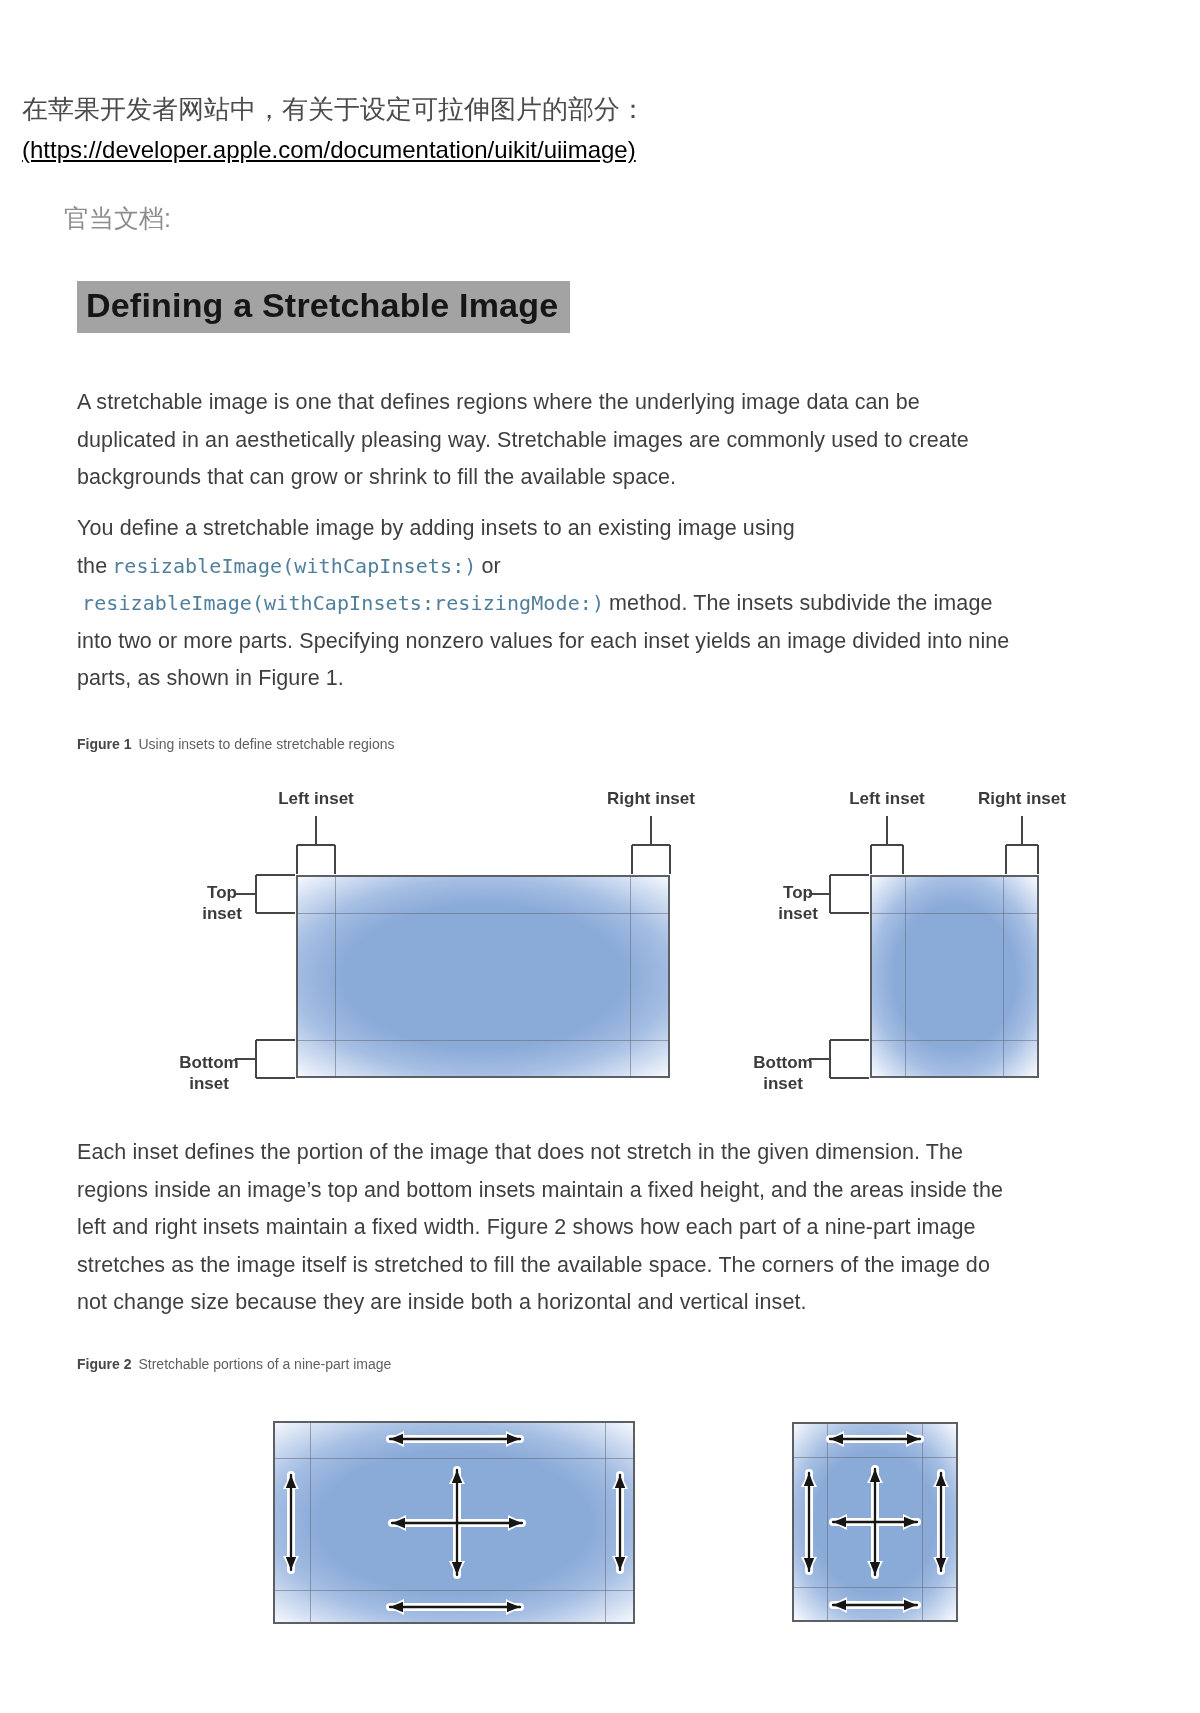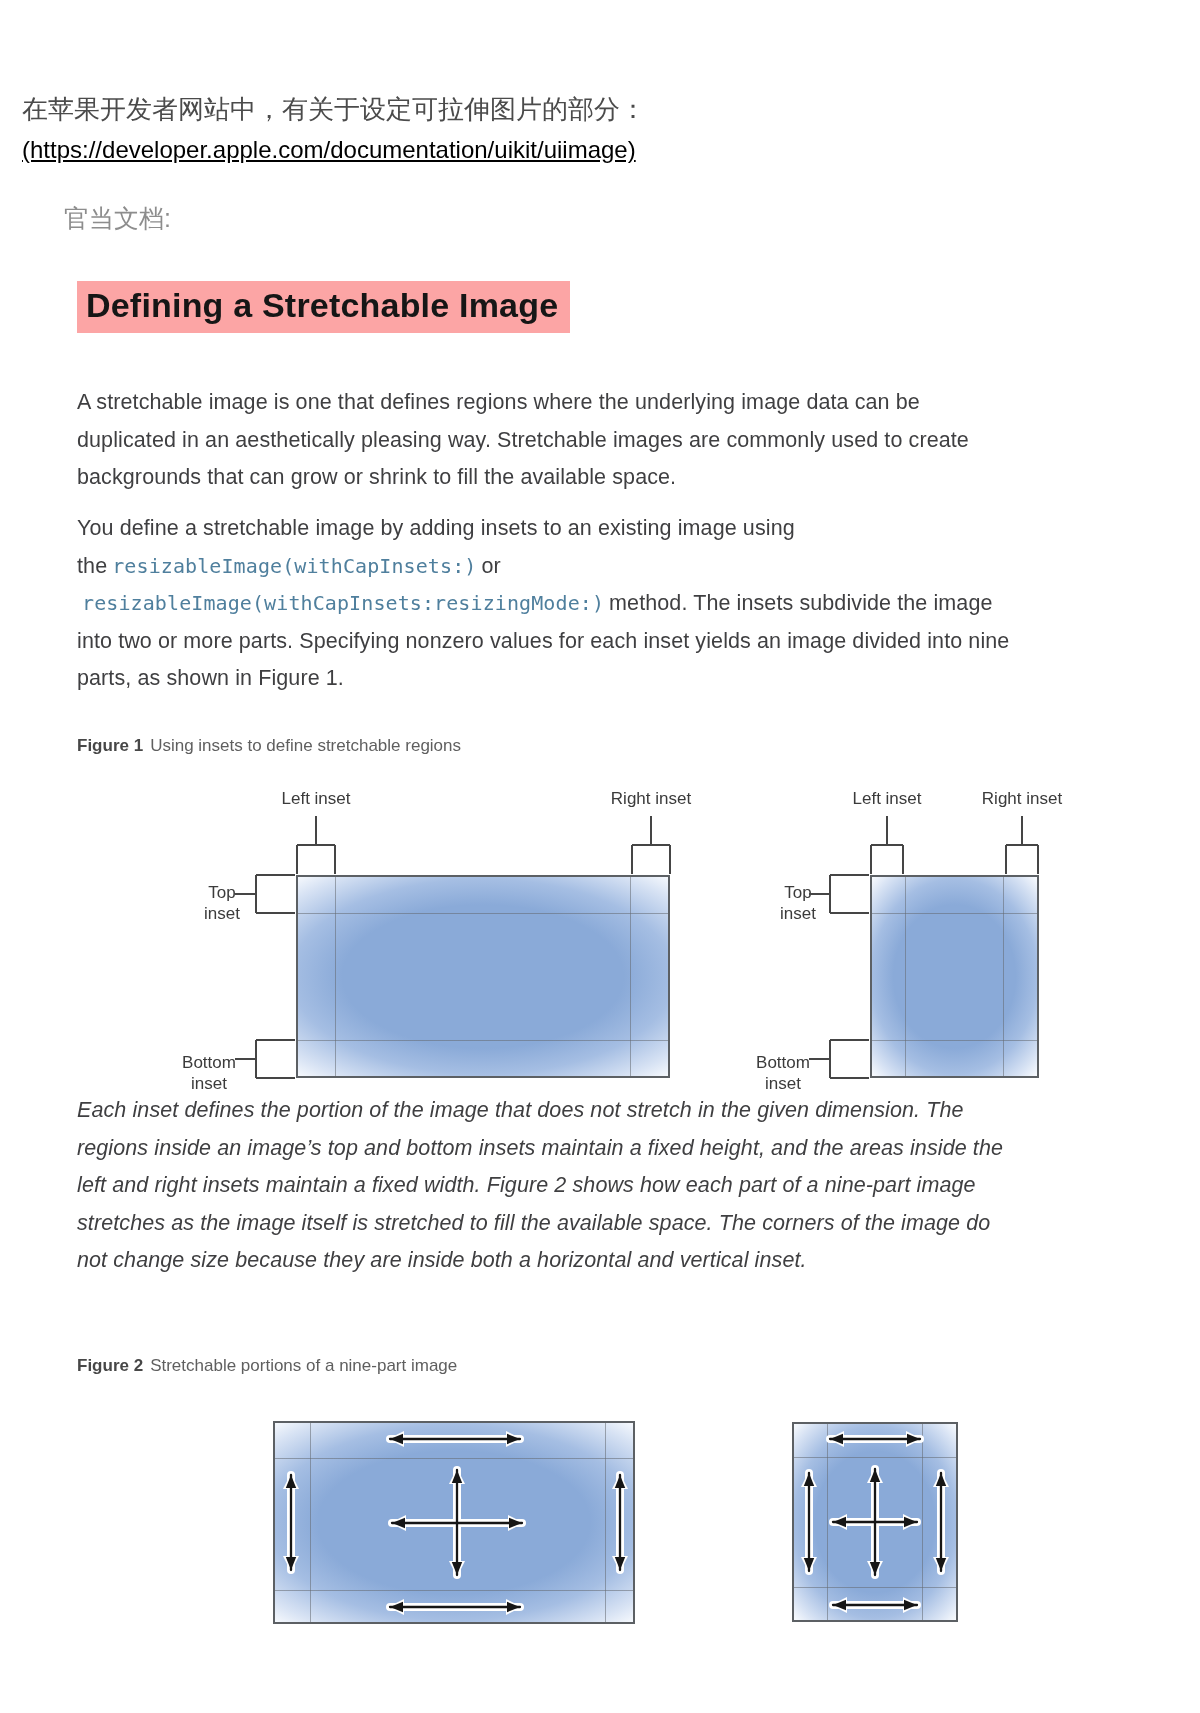--- a/index.html
+++ b/index.html
@@ -7,40 +7,40 @@
     width:1200px;height:1713px;position:relative;background:#ffffff;
     font-family:"Liberation Sans", sans-serif;overflow:hidden;
   }
   .abs{position:absolute;}
   .intro-line{left:22px;top:92px;font-size:26px;line-height:34px;color:#4b4b4b;}
   .link-line{left:22px;top:136px;font-size:24px;color:#000000;text-decoration:underline;}
   .doc-label{left:64px;top:202px;font-size:25px;color:#8d8d8d;}
 
   .heading-wrap{left:77px;top:281px;}
   .heading-highlight{
-    display:inline-block;background:#fca5a5;color:#161616;
+    display:inline-block;background:#a3a3a3;color:#161616;
     font-size:34px;font-weight:bold;padding:5px 12px 8px 9px;letter-spacing:.2px;
   }
   .para{
     left:77px;width:942px;font-size:21.5px;line-height:37.5px;color:#3f3f41;
     letter-spacing:.1px;
   }
   .p1{top:384px;}
   .p2{top:510px;}
-  .p3{top:1092px;font-style:italic;}
+  .p3{top:1134px;}
   .code{
     font-family:"DejaVu Sans Mono", monospace;
     font-size:20px;color:#4f7f9d;margin:12px 5px;
   }
-  .fig-caption{left:77px;font-size:17px;color:#5f5f5f;}
+  .fig-caption{left:77px;font-size:14px;color:#5f5f5f;}
   .fig-caption .cap-label{font-weight:bold;color:#474747;margin-right:7px;}
   .cap1{top:736px;}
   .cap2{top:1356px;}
 
-  .figure{left:0;top:0;width:1024px;}
+  .figure{left:0;top:0;width:1024px;font-weight:bold;}
   .fig1{top:780px;height:340px;}
   .fig2{top:1421px;height:212px;}
 
   .nine-rect{
     position:absolute;border:2px solid #5c6064;box-sizing:border-box;
   }
   .fig-label{
     position:absolute;font-size:17px;line-height:21px;color:#3b3b3b;text-align:center;
   }
   .bracket{position:absolute;}

